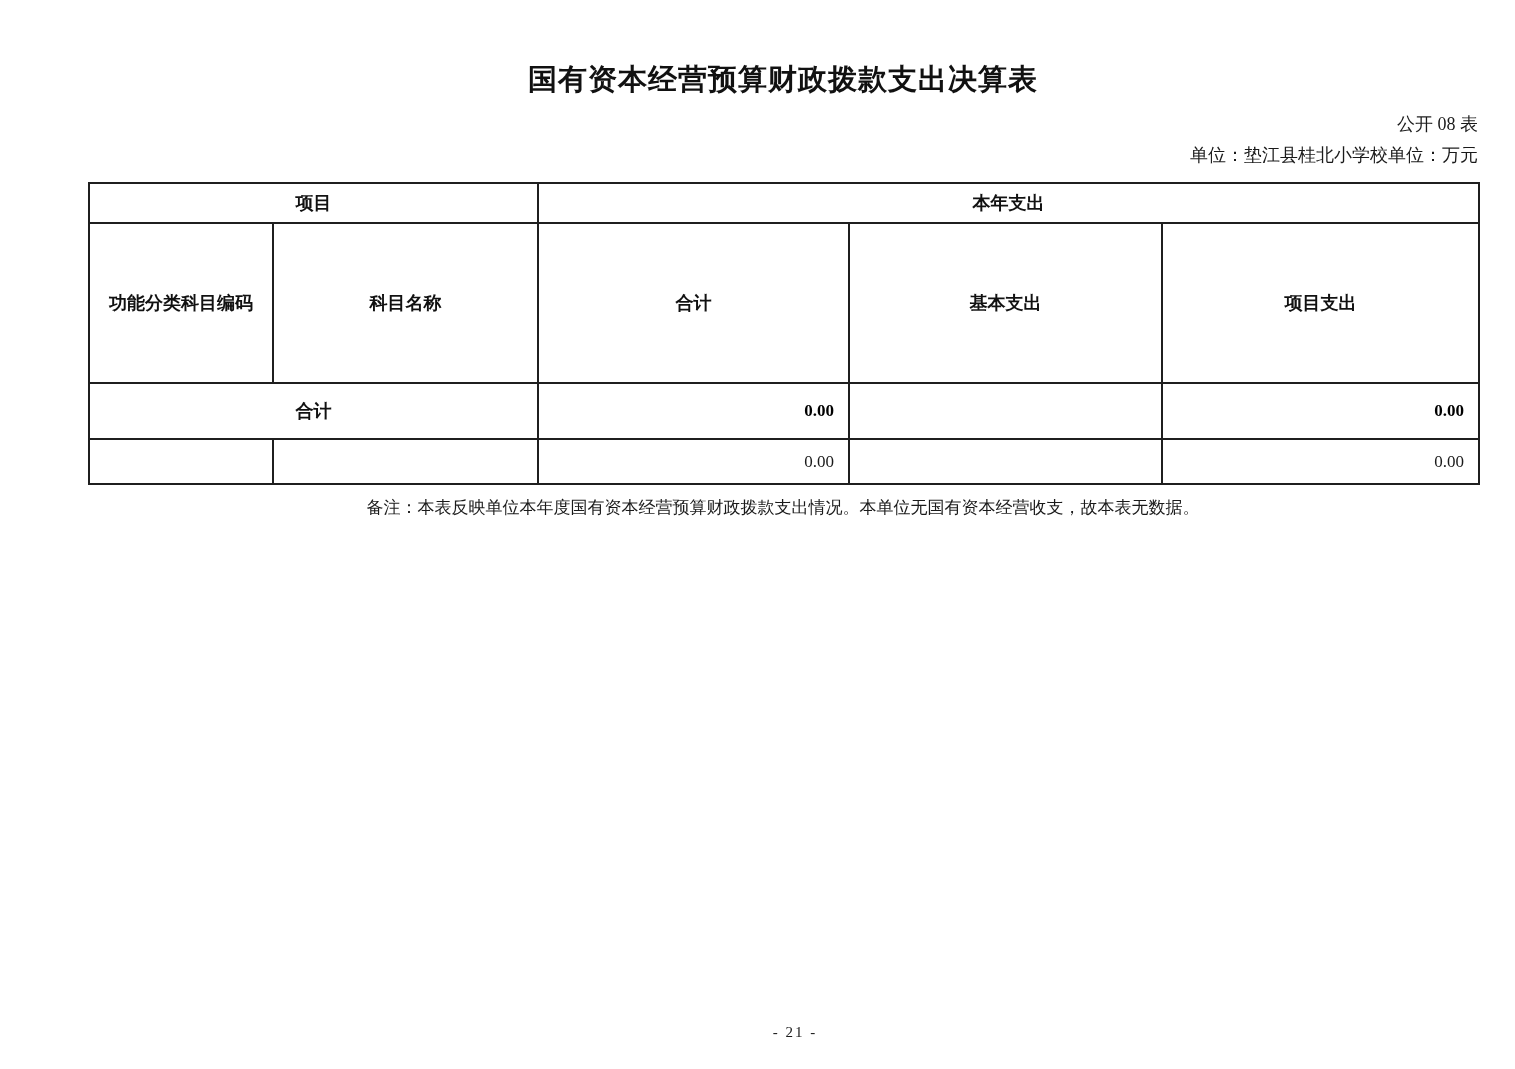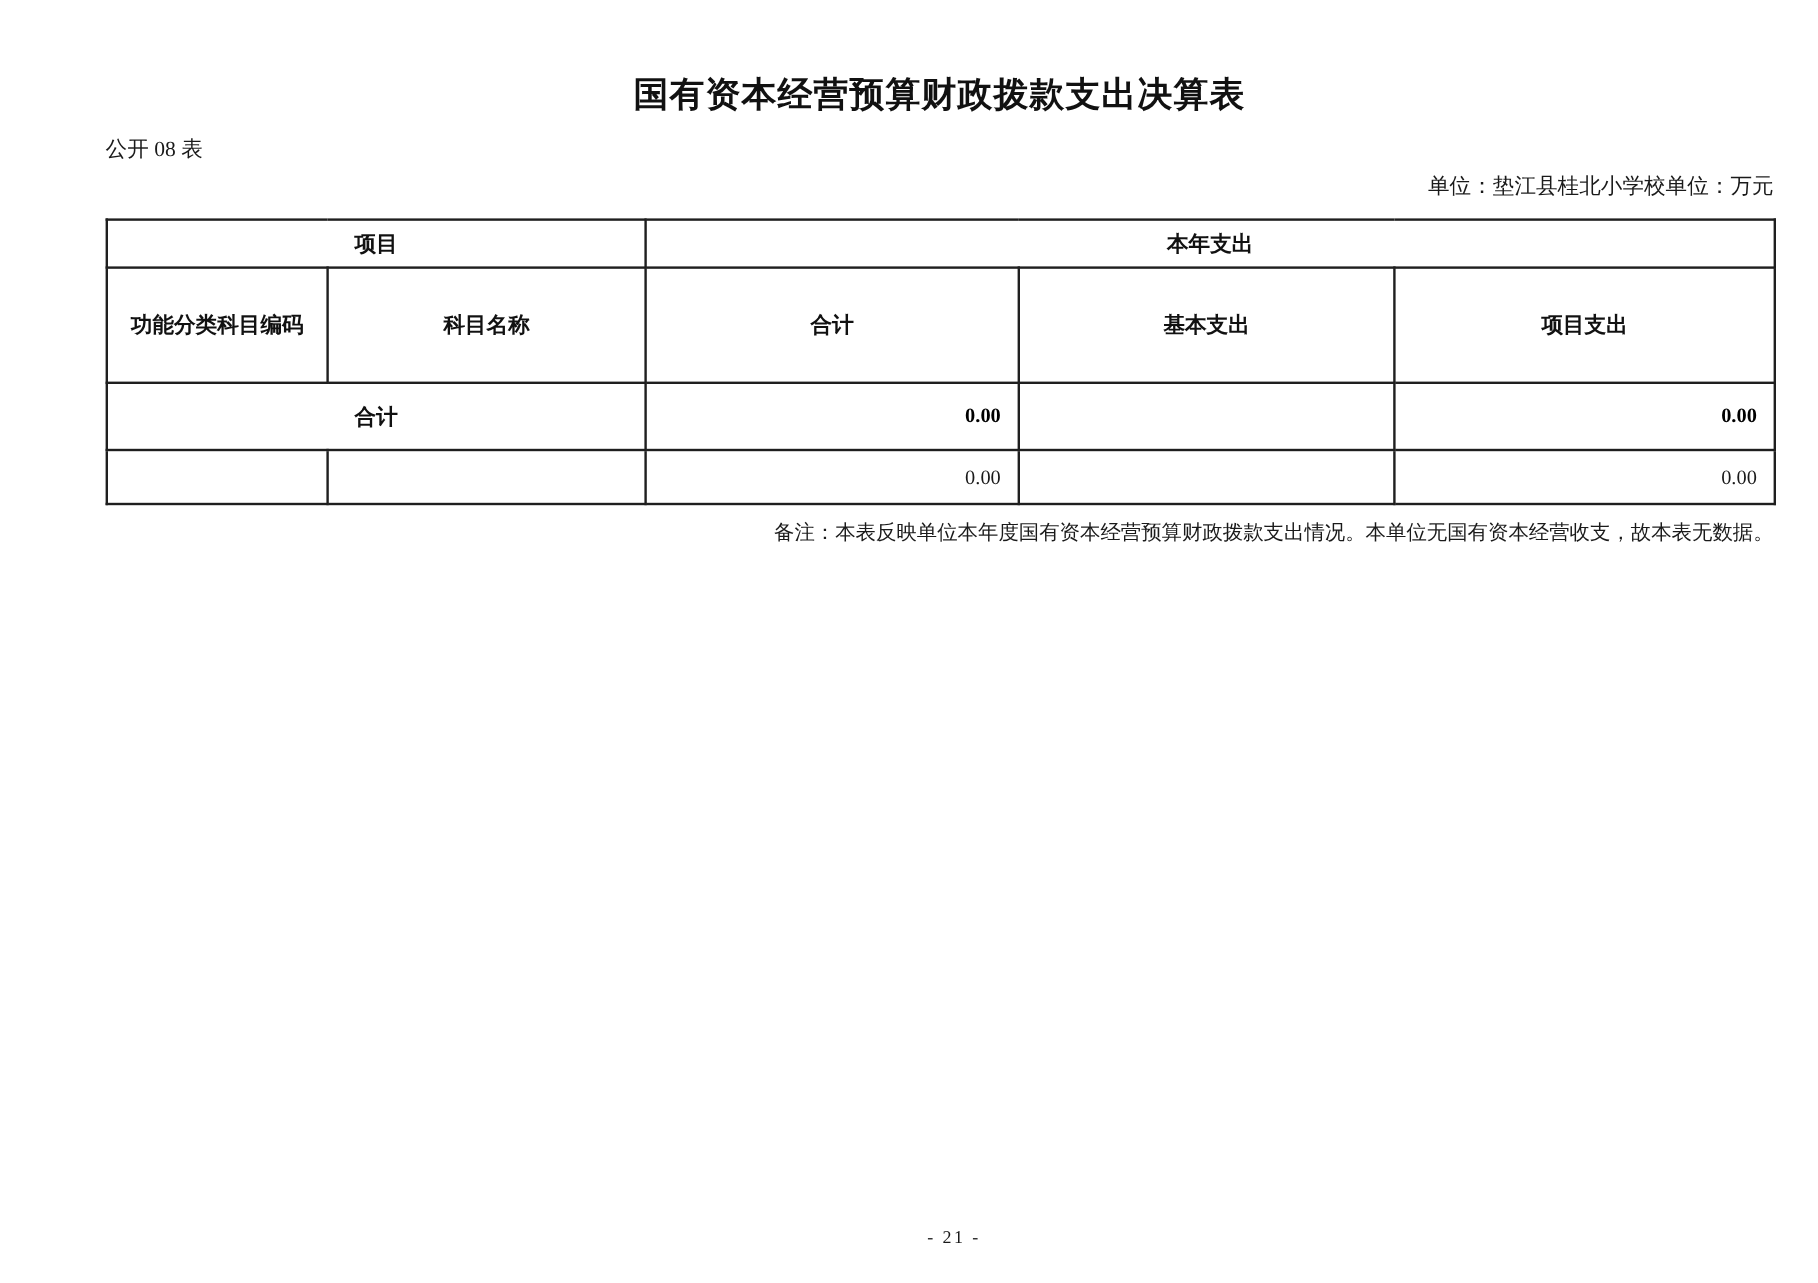--- a/index.html
+++ b/index.html
@@ -21,21 +21,21 @@
     text-align:center;
     font-family:"Liberation Sans","DejaVu Sans",sans-serif;
     font-weight:bold;
     font-size:29px;
     line-height:44px;
     letter-spacing:1px;
     color:#111;
   }
   .code-line {
     margin-top:12px;
-    text-align:left;
+    text-align:right;
     font-size:18px;
     line-height:22px;
   }
   .meta-line {
     margin-top:9px;
     display:flex;
     justify-content:flex-end;
     font-size:18px;
     line-height:22px;
   }
@@ -51,21 +51,21 @@
     overflow:hidden;
   }
   table.fin-table th {
     font-family:"Liberation Sans","DejaVu Sans",sans-serif;
     font-weight:bold;
     font-size:18px;
     text-align:center;
     color:#111;
   }
   tr.h1 th { height:40px; }
-  tr.h2 th { height:96px; }
+  tr.h2 th { height:160px; }
   tr.r-total td { height:56px; }
   tr.r-detail td { height:45px; }
   td.lbl {
     font-family:"Liberation Sans","DejaVu Sans",sans-serif;
     font-weight:bold;
     font-size:18px;
     text-align:center;
     color:#111;
   }
   td.num {
@@ -73,21 +73,21 @@
     padding-right:14px;
     font-size:17px;
     font-family:"Liberation Serif","DejaVu Serif",serif;
     padding-left:44px;
   }
   td.num.bold { font-weight:bold; color:#000; }
   .note-line {
     margin-top:11px;
     font-size:17px;
     line-height:24px;
-    text-align:right;
+    text-align:center;
   }
   .page-number {
     position:absolute;
     top:1024px;
     left:100px;
     width:1390px;
     text-align:center;
     font-size:15px;
     letter-spacing:2px;
   }

